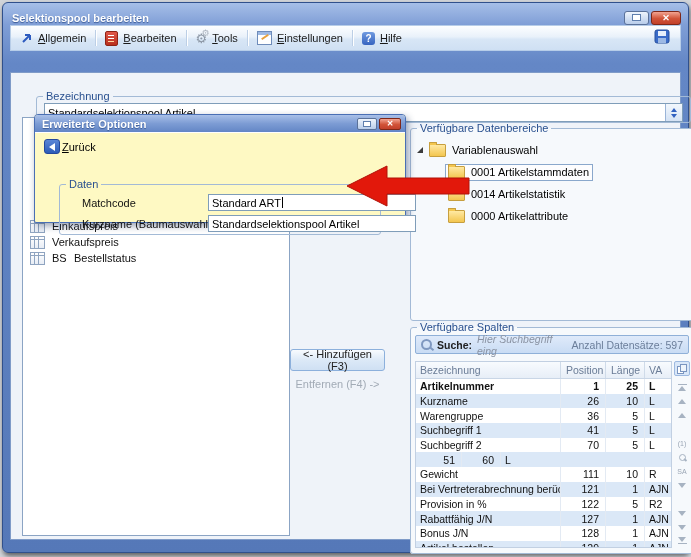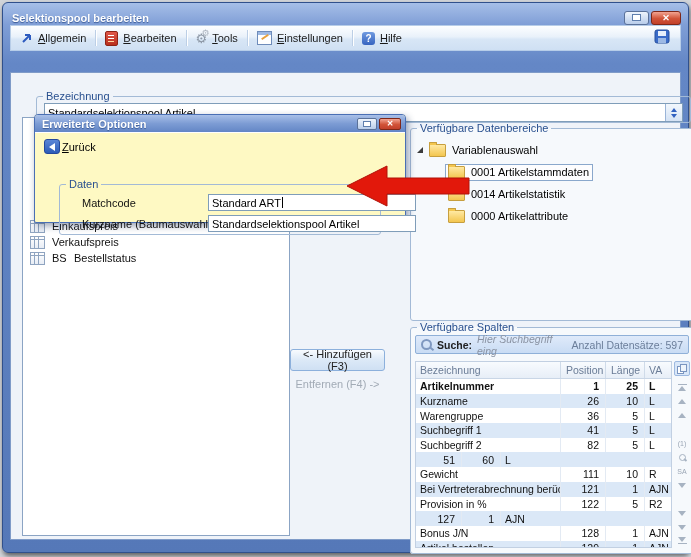--- a/index.html
+++ b/index.html
@@ -275,21 +275,21 @@
                 <div class="cell c-va">L</div>
               </div>
               <div class="trow alt">
                 <div class="cell c-name">Suchbegriff 1</div>
                 <div class="cell c-pos">41</div>
                 <div class="cell c-len">5</div>
                 <div class="cell c-va">L</div>
               </div>
               <div class="trow">
                 <div class="cell c-name">Suchbegriff 2</div>
-                <div class="cell c-pos">82</div>
+                <div class="cell c-pos">70</div>
                 <div class="cell c-len">5</div>
                 <div class="cell c-va">L</div>
               </div>
               <div class="trow alt">
                 <div class="cell c-pos">51</div>
                 <div class="cell c-len">60</div>
                 <div class="cell c-va">L</div>
               </div>
               <div class="trow">
                 <div class="cell c-name">Gewicht</div>
@@ -303,20 +303,21 @@
                 <div class="cell c-len">1</div>
                 <div class="cell c-va">AJN</div>
               </div>
               <div class="trow">
                 <div class="cell c-name">Provision in %</div>
                 <div class="cell c-pos">122</div>
                 <div class="cell c-len">5</div>
                 <div class="cell c-va">R2</div>
               </div>
               <div class="trow alt">
+                <div class="cell c-name">Rabattfähig J/N</div>
                 <div class="cell c-pos">127</div>
                 <div class="cell c-len">1</div>
                 <div class="cell c-va">AJN</div>
               </div>
               <div class="trow">
                 <div class="cell c-name">Bonus J/N</div>
                 <div class="cell c-pos">128</div>
                 <div class="cell c-len">1</div>
                 <div class="cell c-va">AJN</div>
               </div>

